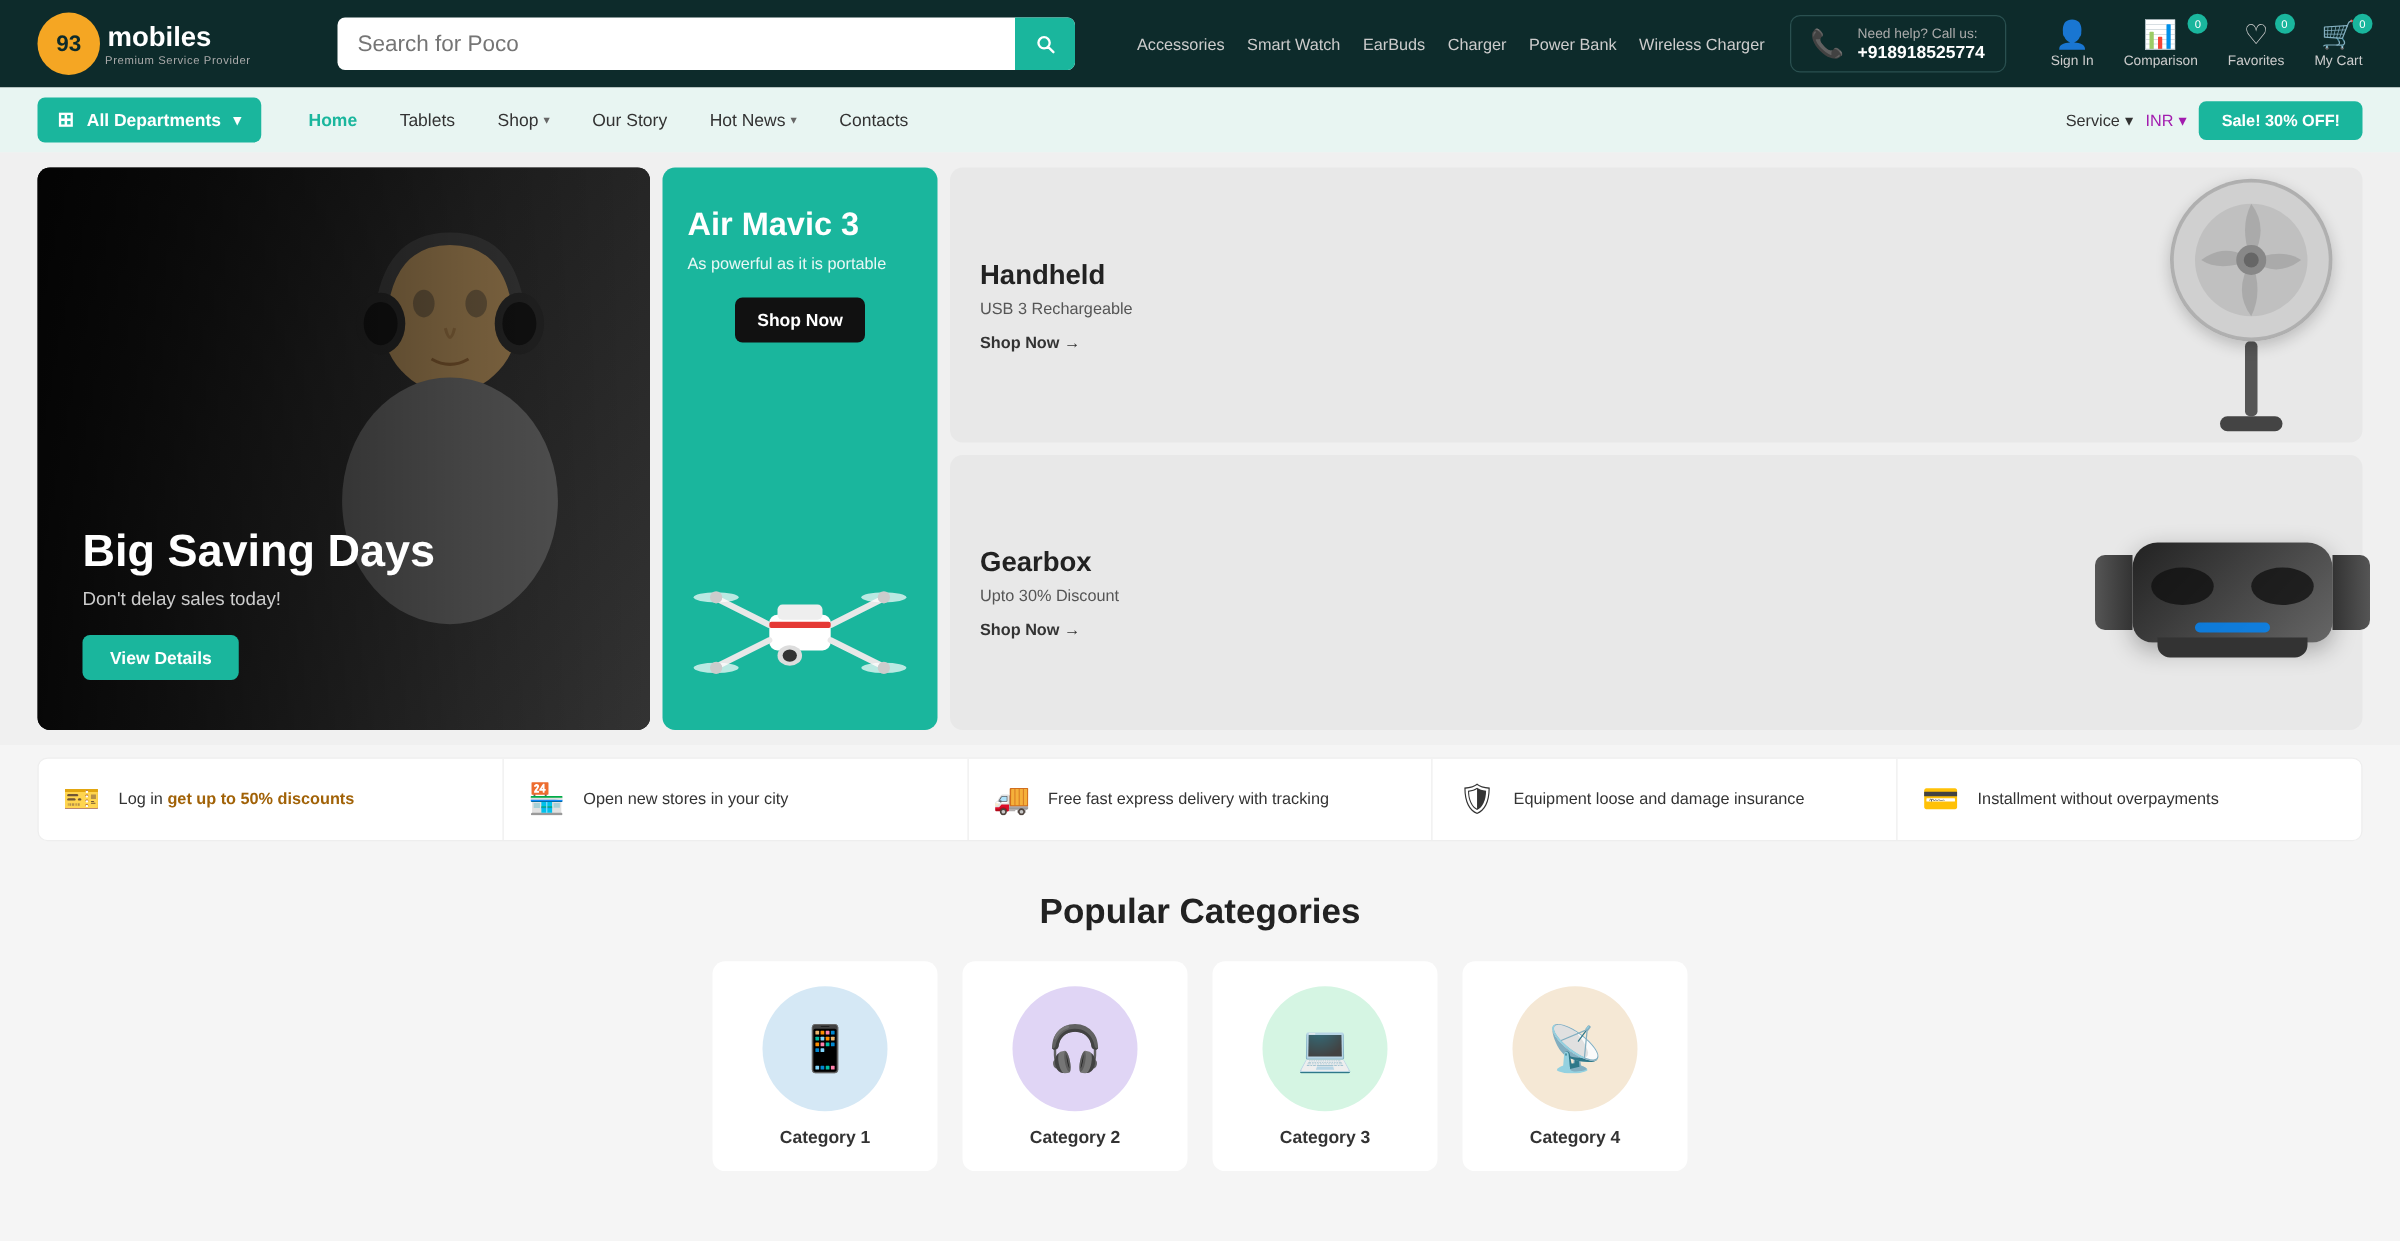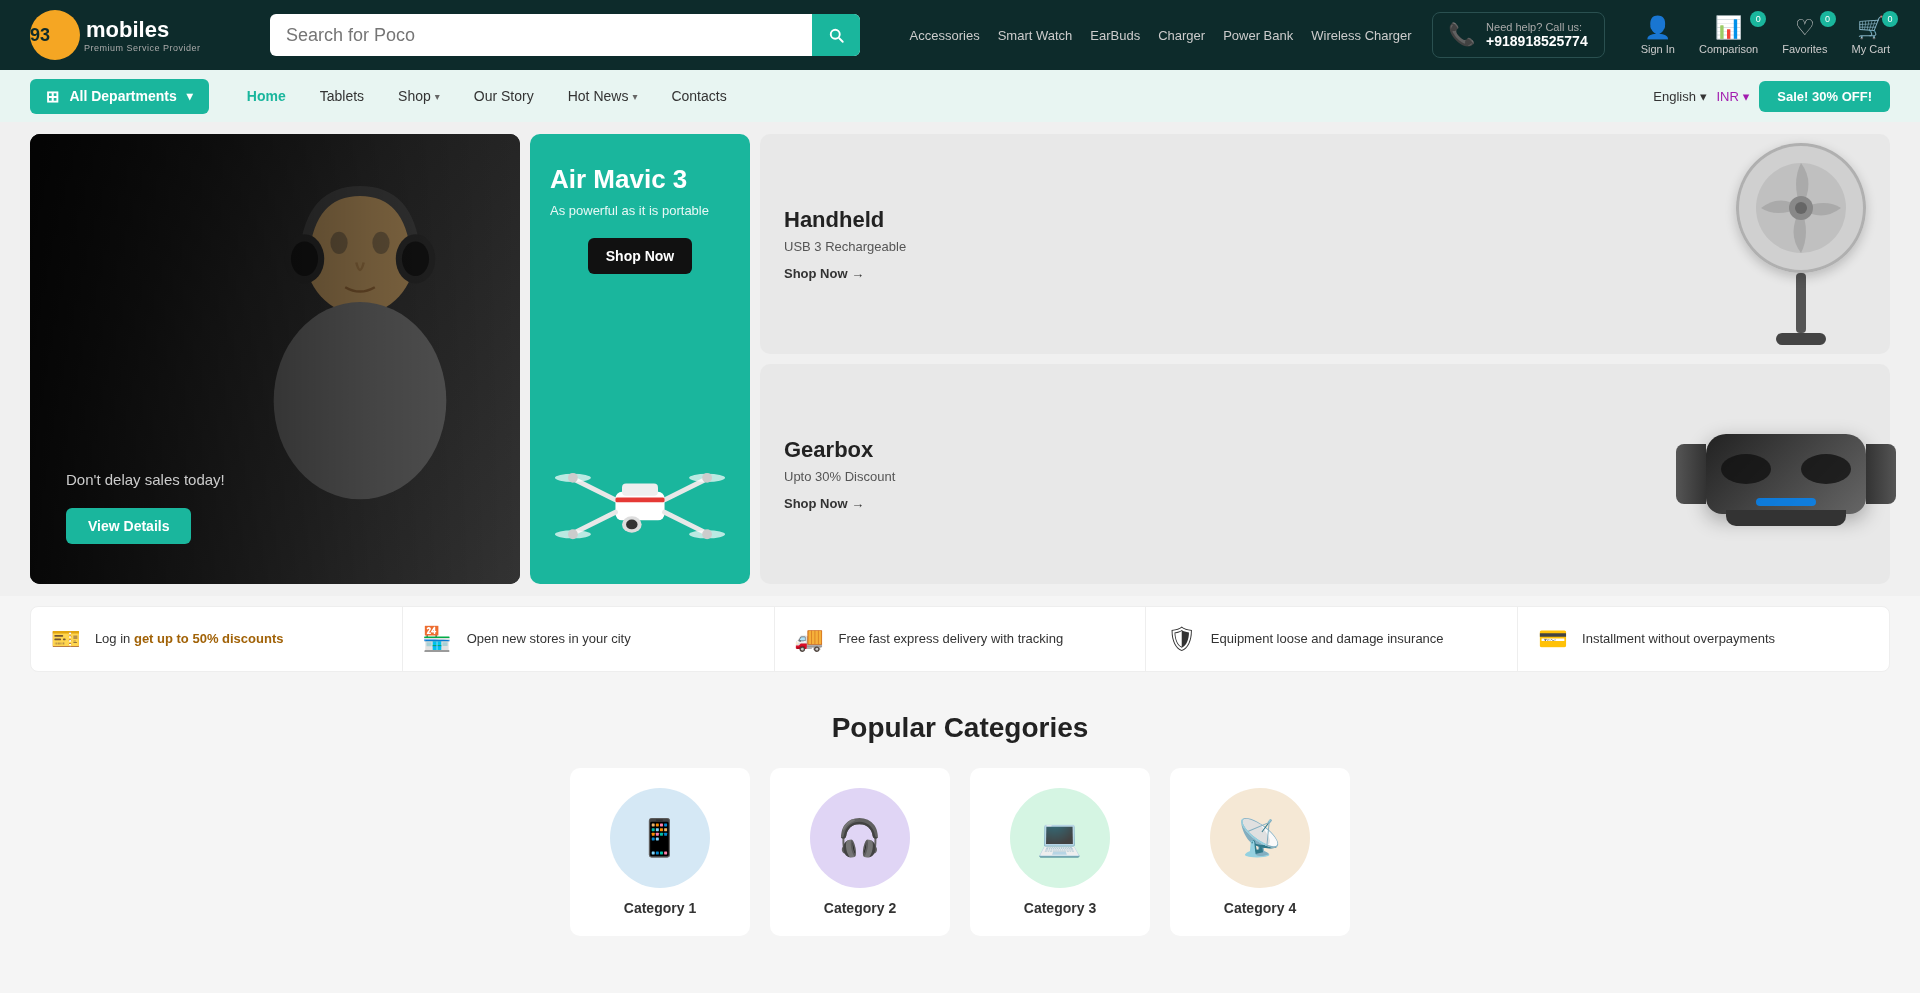--- a/index.html
+++ b/index.html
@@ -17,21 +17,21 @@
     .logo-area {
       display: flex;
       align-items: center;
       gap: 0;
       min-width: 200px;
     }
     .logo-circle {
       width: 50px; height: 50px;
       background: #f5a623;
       border-radius: 50%;
-      display: flex; align-items: center; justify-content: flex-start;
+      display: flex; align-items: center; justify-content: center;
       font-weight: 900; font-size: 18px; color: #0d2b2b;
       flex-shrink: 0;
     }
     .logo-text {
       color: #fff;
       font-size: 22px;
       font-weight: 700;
       margin-left: 2px;
     }
     .logo-sub {
@@ -417,21 +417,21 @@
     <div class="nav-link">Our Story</div>
     <div class="nav-link">
       <span>Hot News</span>
       <span class="chev">▾</span>
     </div>
     <div class="nav-link">Contacts</div>
   </div>
 
   <div class="nav-right">
     <div class="lang-select">
-      <span>English</span>
+      <span>Service</span>
       <span>▾</span>
     </div>
     <div class="inr-select">
       <span>INR</span>
       <span>▾</span>
     </div>
     <button class="sale-btn">Sale! 30% OFF!</button>
   </div>
 </div>
 
@@ -462,20 +462,21 @@
           <ellipse cx="117" cy="72" rx="7" ry="9" fill="#222" opacity="0.4"></ellipse>
 
           <path d="M97 88 Q100 100 103 88" stroke="#7A5C36" stroke-width="2" fill="none"></path>
 
           <path d="M88 108 Q100 115 112 108" stroke="#6a4a28" stroke-width="2" fill="none"></path>
         </svg>
       </div>
     </div>
     <div style="position:absolute;top:0;left:0;width:100%;height:100%;background:linear-gradient(to right,rgba(0,0,0,0.8) 0%,rgba(0,0,0,0.2) 70%,rgba(0,0,0,0) 100%);"></div>
     <div class="hero-main-content">
+      <div class="hero-main-title">Big Saving Days</div>
       <div class="hero-main-sub">Don't delay  sales today!</div>
       <button class="view-details-btn">View Details</button>
     </div>
   </div>
 
   <div class="hero-middle">
     <div class="hero-middle-title">Air Mavic 3</div>
     <div class="hero-middle-sub">As powerful as it is portable</div>
     <button class="shop-now-btn">Shop Now</button>
     <div class="hero-middle-img-area">

